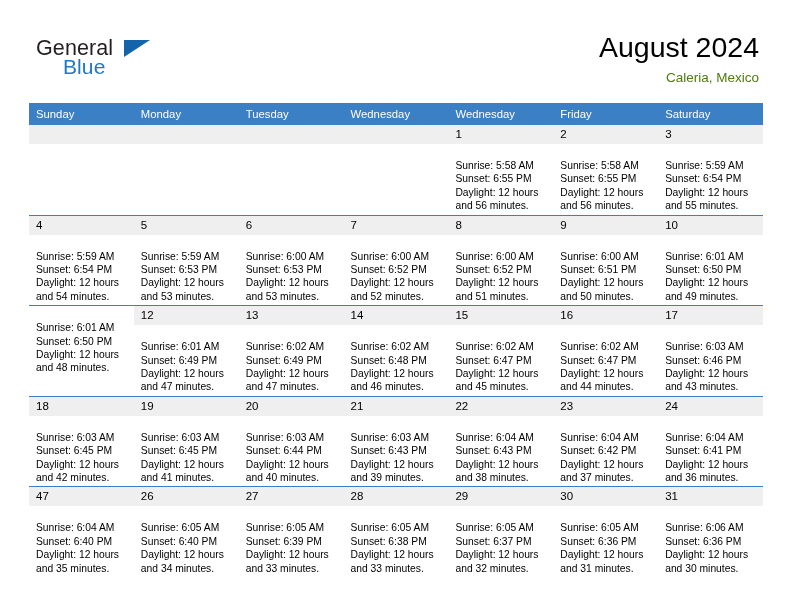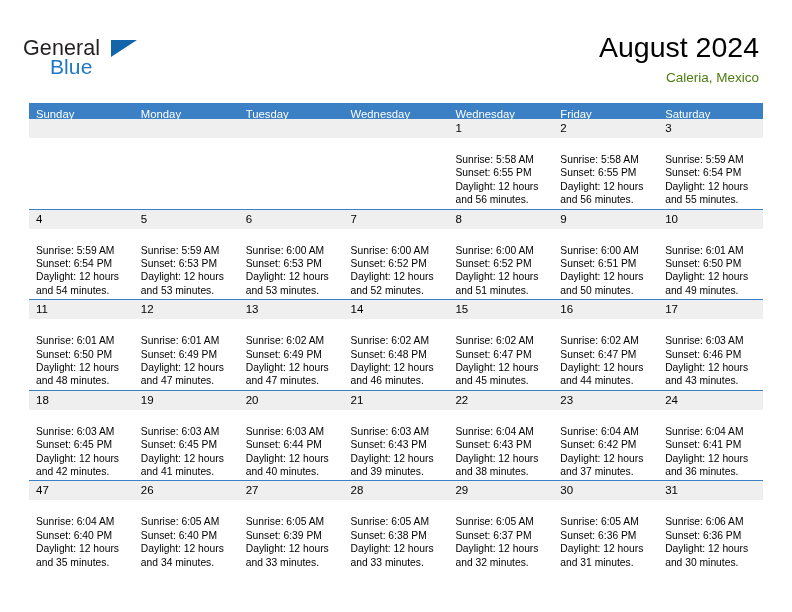--- a/index.html
+++ b/index.html
@@ -24,21 +24,21 @@
   
   .header {
     position: absolute;
     left: 0;
     top: 0;
     width: 792px;
     height: 103px;
   }
   .brand {
     position: absolute;
-    left: 23px;
+    left: 36px;
     top: 37px;
     width: 230px;
     height: 56px;
     text-align: right;
   }
   .brand-general {
     position: absolute;
     left: 0;
     top: 0;
     font-size: 21.5px;
@@ -89,21 +89,21 @@
   
   .calendar {
     position: absolute;
     left: 29px;
     top: 103px;
     width: 734px;
   }
   .dow-row {
     display: flex;
     background: #3b7fc4;
-    height: 16px;
+    height: 22px;
   }
   .dow {
     flex: 1 1 0;
     color: #ffffff;
     font-size: 11.3px;
     line-height: 22px;
     padding-left: 7px;
     box-sizing: border-box;
     white-space: nowrap;
   }
@@ -274,21 +274,20 @@
             <div class="cell-body">
               <div>Sunrise: 6:01 AM</div>
               <div>Sunset: 6:50 PM</div>
               <div>Daylight: 12 hours</div>
               <div>and 49 minutes.</div>
             </div>
           </div>
         </div>
         <div class="week">
           <div class="cell">
-            <div class="cell-daynum">11</div>
             <div class="cell-body">
               <div>Sunrise: 6:01 AM</div>
               <div>Sunset: 6:50 PM</div>
               <div>Daylight: 12 hours</div>
               <div>and 48 minutes.</div>
             </div>
           </div>
           <div class="cell">
             <div class="cell-daynum">12</div>
             <div class="cell-body">

